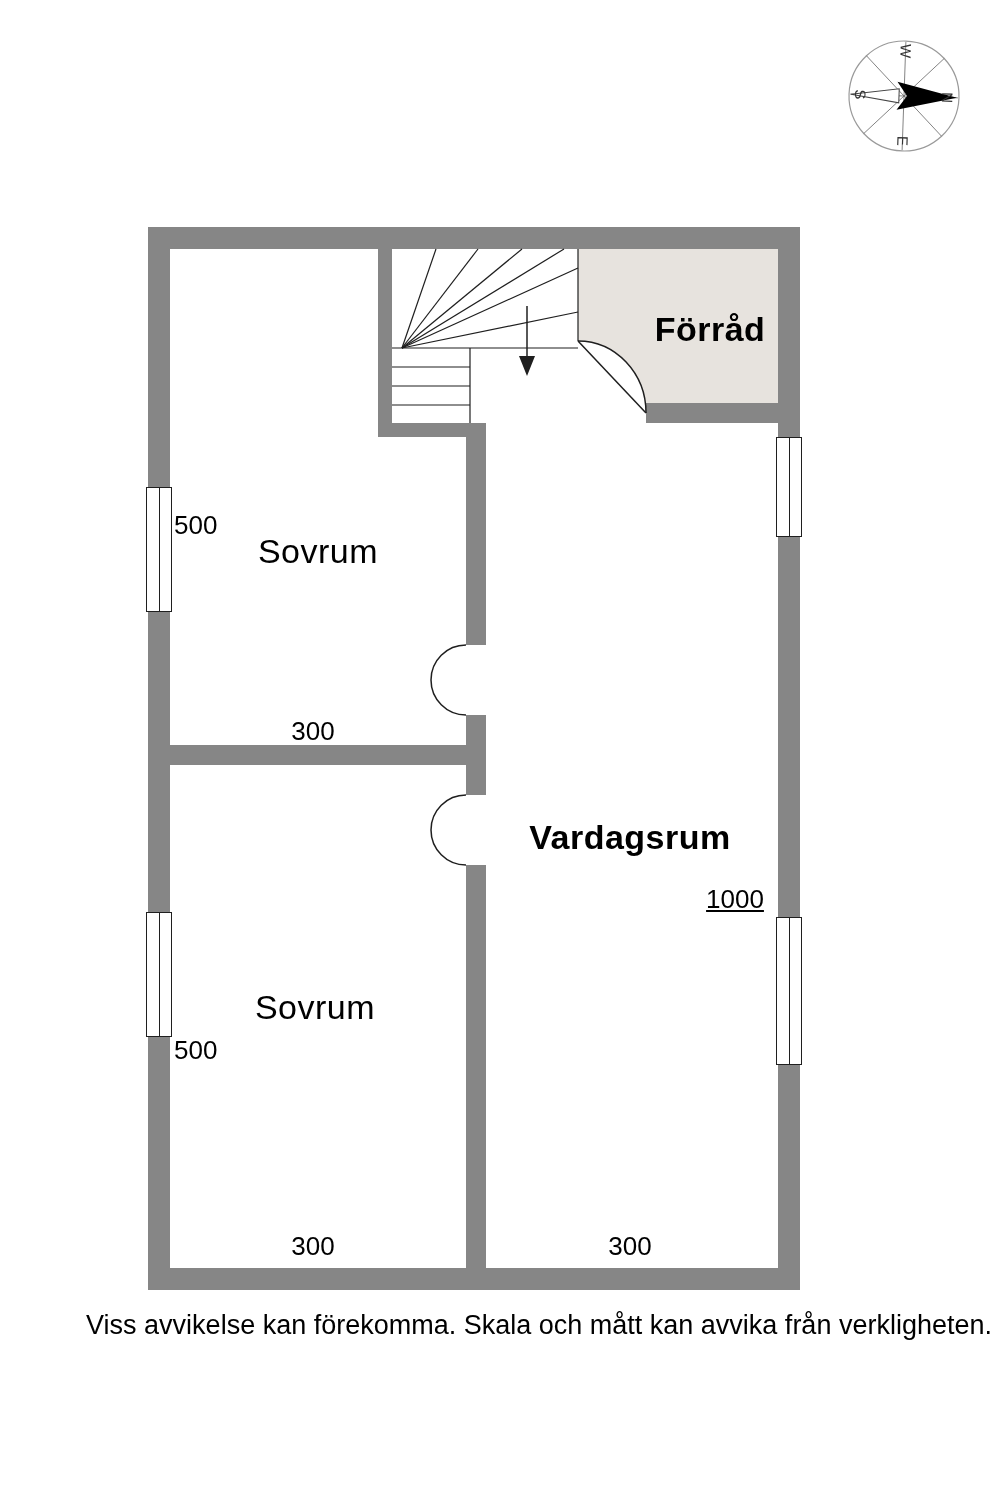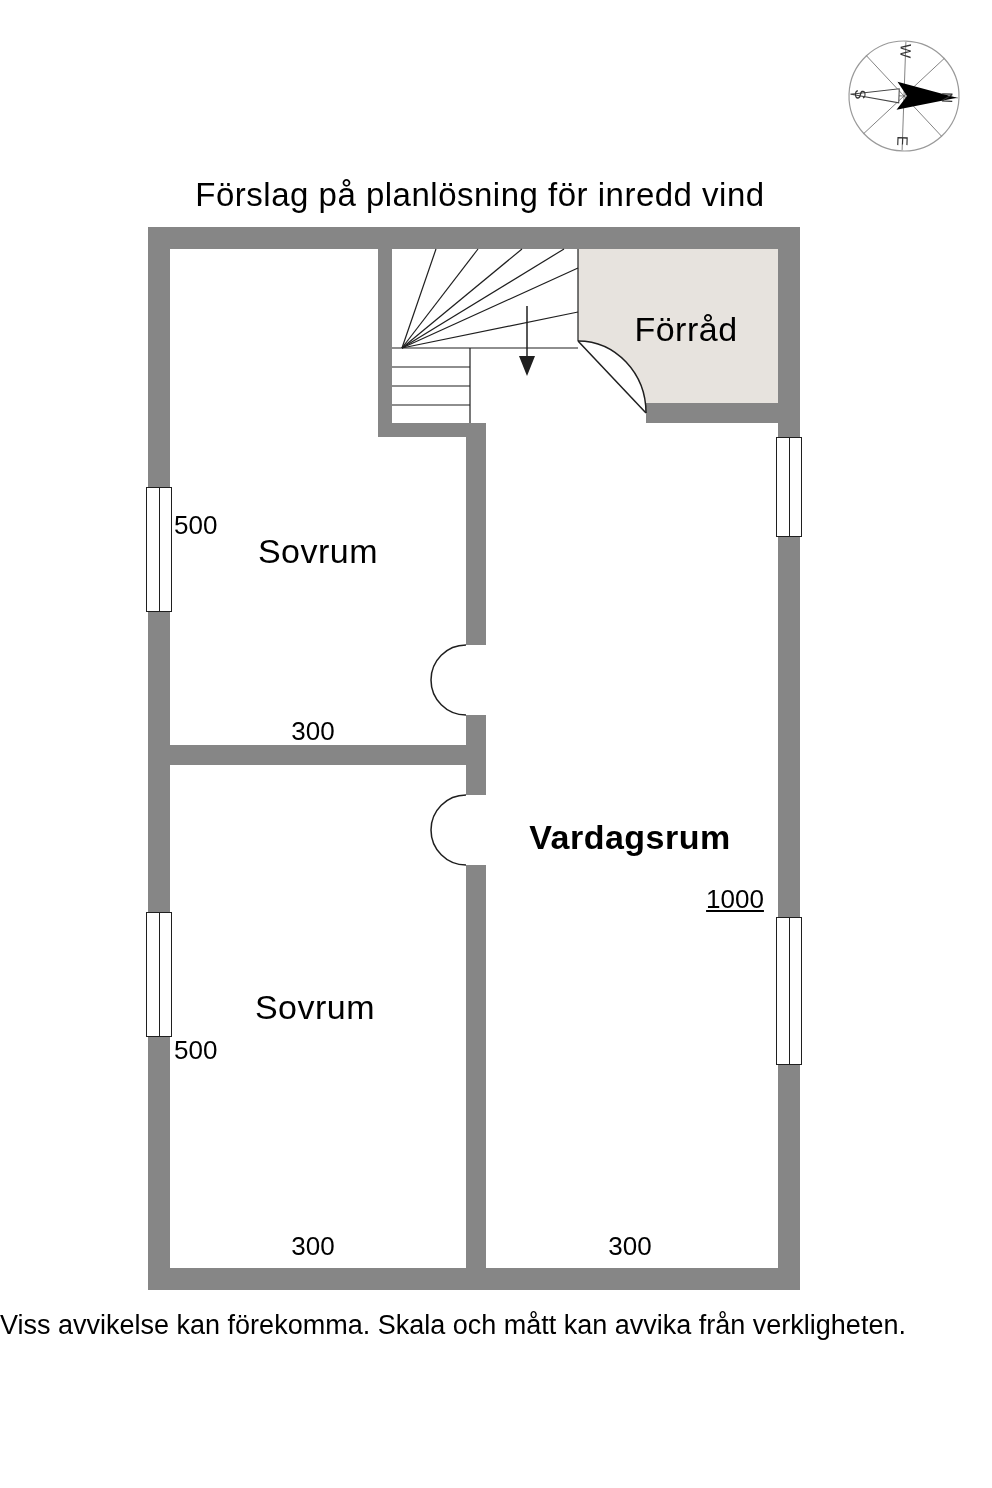--- a/index.html
+++ b/index.html
@@ -5,35 +5,34 @@
   html,body{margin:0;padding:0;background:#fff;}
   .page{position:relative;width:992px;height:1488px;background:#fff;overflow:hidden;
         font-family:"Liberation Sans",sans-serif;color:#000;}
   .wall{position:absolute;background:var(--wall,#868686);}
   .room-fill{position:absolute;background:var(--storage-fill,#e7e3de);}
   .label{position:absolute;white-space:nowrap;text-align:center;}
   .room-label{font-size:34px;letter-spacing:.5px;}
   .dim-label{font-size:26px;}
   .title{position:absolute;left:100px;top:176px;width:760px;text-align:center;
          font-size:33px;letter-spacing:.5px;}
-  .footer{position:absolute;left:0;top:1310px;width:992px;text-align:left;font-size:27px;}
+  .footer{position:absolute;left:0;top:1310px;width:992px;text-align:right;font-size:27px;}
   .window{position:absolute;background:#fff;border:1px solid #1f1f1f;box-sizing:border-box;}
   .window .glass{position:absolute;left:50%;top:0;bottom:0;width:1px;background:#1f1f1f;}
   .overlay{position:absolute;left:0;top:0;pointer-events:none;}
   .ln{stroke:#1f1f1f;stroke-width:1.5;fill:none;}
   .thin{stroke:#1f1f1f;stroke-width:1.2;fill:none;}
   .center{text-align:center;}
   .compass-letter{font-size:15px;fill:#333;}
 </style>
 </head>
 <body>
 
 <div class="page">
 
-  <div class="title">Förslag på planlösning för inredd vind</div>
 
   <svg class="overlay" style="left:845px;top:37px;pointer-events:none;" width="118" height="118" viewBox="0 0 118 118">
     <g transform="rotate(92 59 59)">
       <circle cx="59" cy="59" r="55" fill="#ffffff" stroke="#9a9a9a" stroke-width="1.2"></circle>
       <g stroke="#666" stroke-width="0.8">
         <line x1="59" y1="5" x2="59" y2="113"></line>
         <line x1="5" y1="59" x2="113" y2="59"></line>
         <line x1="20.1" y1="20.1" x2="97.9" y2="97.9"></line>
         <line x1="20.1" y1="97.9" x2="97.9" y2="20.1"></line>
       </g>
@@ -97,21 +96,21 @@
     <g>
       <path d="M 578 341 L 578 413 L 646 413 A 68 72 0 0 0 578 341 Z" fill="#ffffff" stroke="none"></path>
       <path class="ln" d="M 646 413 A 68 72 0 0 0 578 341"></path>
       <line class="ln" x1="578" y1="341" x2="646" y2="413"></line>
     </g>
 
     <path class="ln" d="M 466 645 A 35 35 0 0 0 466 715"></path>
     <path class="ln" d="M 466 795 A 35 35 0 0 0 466 865"></path>
   </svg>
 
-  <div class="label room-label center" style="left:586px;top:310px;width:200px;">Förråd</div>
+  <div class="label room-label center" style="left:610px;top:310px;width:200px;font-weight:bold;">Förråd</div>
   <div class="label room-label center" style="left:218px;top:532px;width:200px;">Sovrum</div>
   <div class="label room-label center" style="left:505px;top:818px;width:250px;font-weight:bold;">Vardagsrum</div>
   <div class="label room-label center" style="left:215px;top:988px;width:200px;">Sovrum</div>
 
   <div class="label dim-label" style="left:174px;top:510px;">500</div>
   <div class="label dim-label center" style="left:283px;top:716px;width:60px;">300</div>
   <div class="label dim-label" style="left:174px;top:1035px;">500</div>
   <div class="label dim-label center" style="left:700px;top:884px;width:70px;text-decoration:underline;">1000</div>
   <div class="label dim-label center" style="left:283px;top:1231px;width:60px;">300</div>
   <div class="label dim-label center" style="left:600px;top:1231px;width:60px;">300</div>

